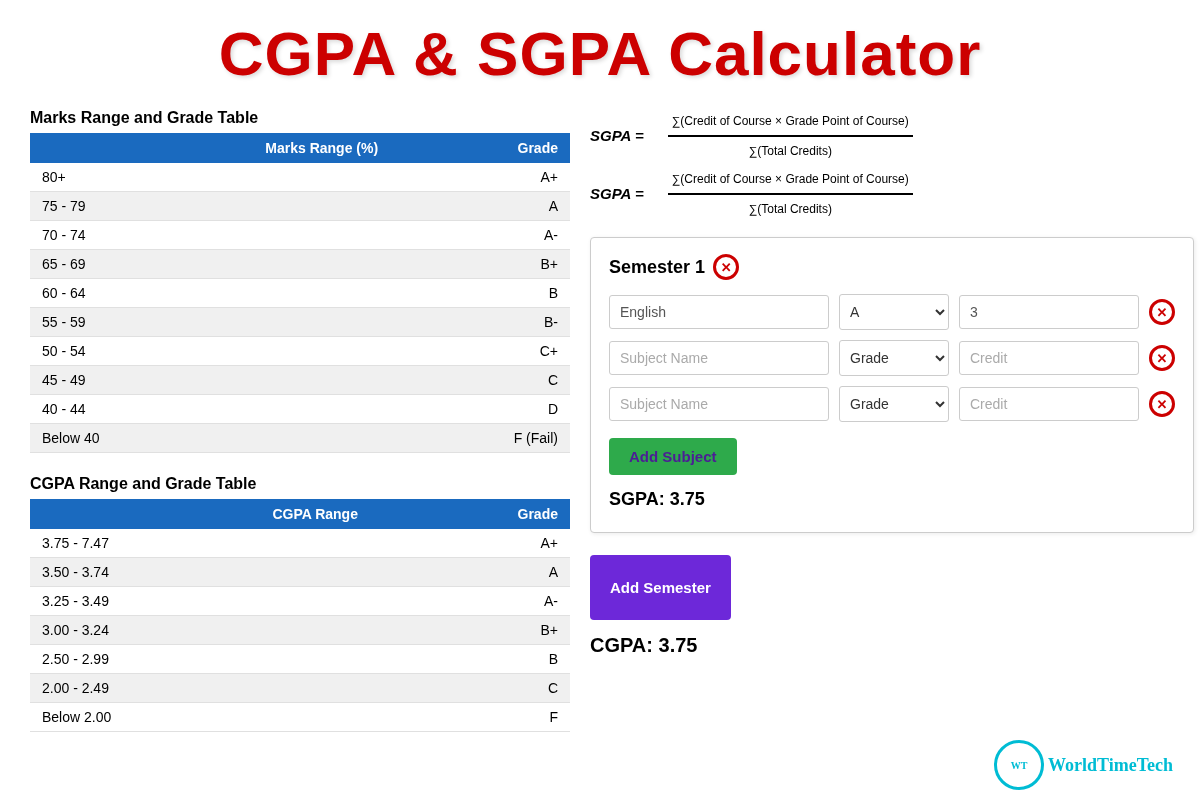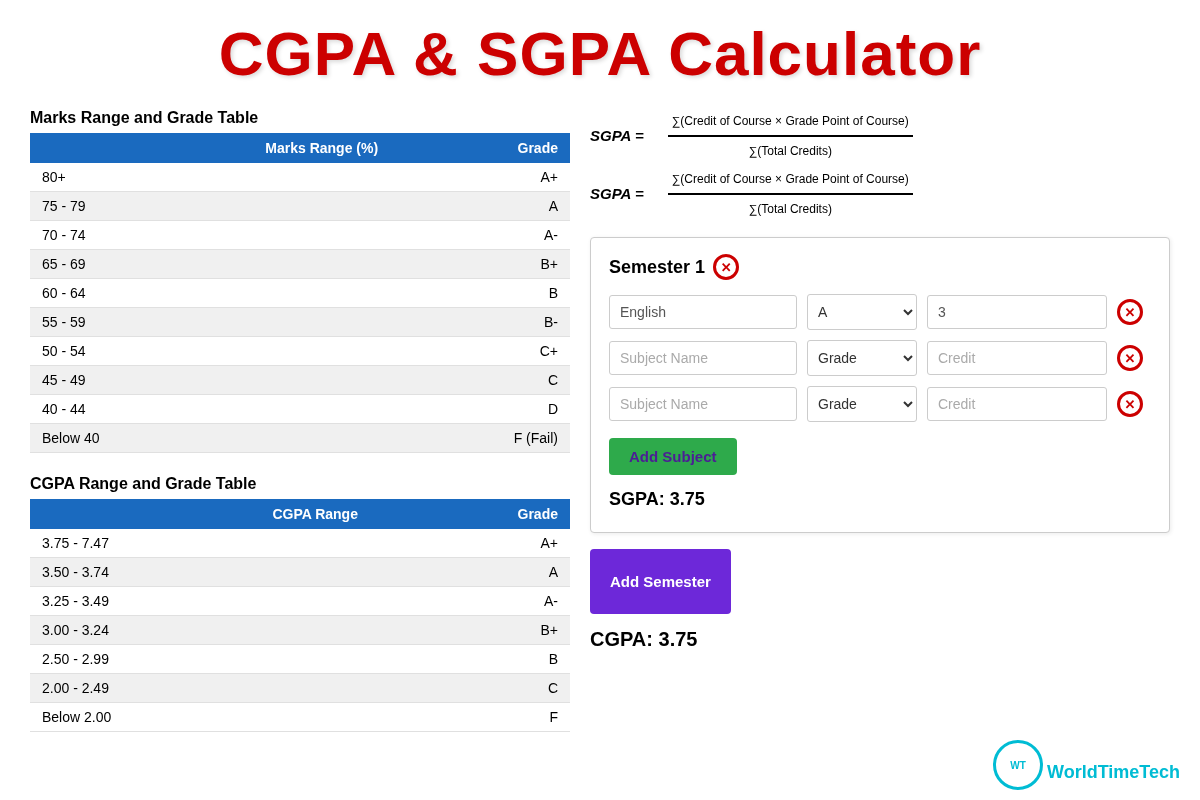--- a/index.html
+++ b/index.html
@@ -120,21 +120,21 @@
       margin: 0 4px;
     }
 
     
     .semester-card {
       border: 1px solid #ccc;
       border-radius: 4px;
       padding: 16px 18px 18px;
       background: #fff;
       box-shadow: 1px 1px 4px rgba(0,0,0,0.08);
-      margin-bottom: 16px;
+      margin-bottom: 22px;
     }
 
     .semester-header {
       display: flex;
       align-items: center;
       gap: 8px;
       margin-bottom: 14px;
     }
     .semester-title {
       font-size: 18px;
@@ -162,21 +162,21 @@
     }
 
     
     .subject-row {
       display: flex;
       align-items: center;
       gap: 10px;
       margin-bottom: 10px;
     }
     .subject-name-input {
-      width: 188px;
+      width: 220px;
       padding: 8px 10px;
       border: 1px solid #ccc;
       border-radius: 3px;
       font-size: 14px;
       color: #555;
     }
     .subject-name-input::placeholder {
       color: #aaa;
     }
     .grade-select {
@@ -237,24 +237,24 @@
     .cgpa-result {
       font-size: 20px;
       font-weight: bold;
       margin-bottom: 8px;
     }
 
     
     .watermark {
       position: absolute;
       bottom: 10px;
-      right: 20px;
-      display: flex;
-      align-items: center;
+      right: 27px;
+      display: flex;
       gap: 4px;
+      font-family: Liberation Serif, serif;
     }
     .watermark-circle {
       width: 50px;
       height: 50px;
       border-radius: 50%;
       border: 3px solid #00bcd4;
       display: flex;
       align-items: center;
       justify-content: center;
       font-size: 10px;

